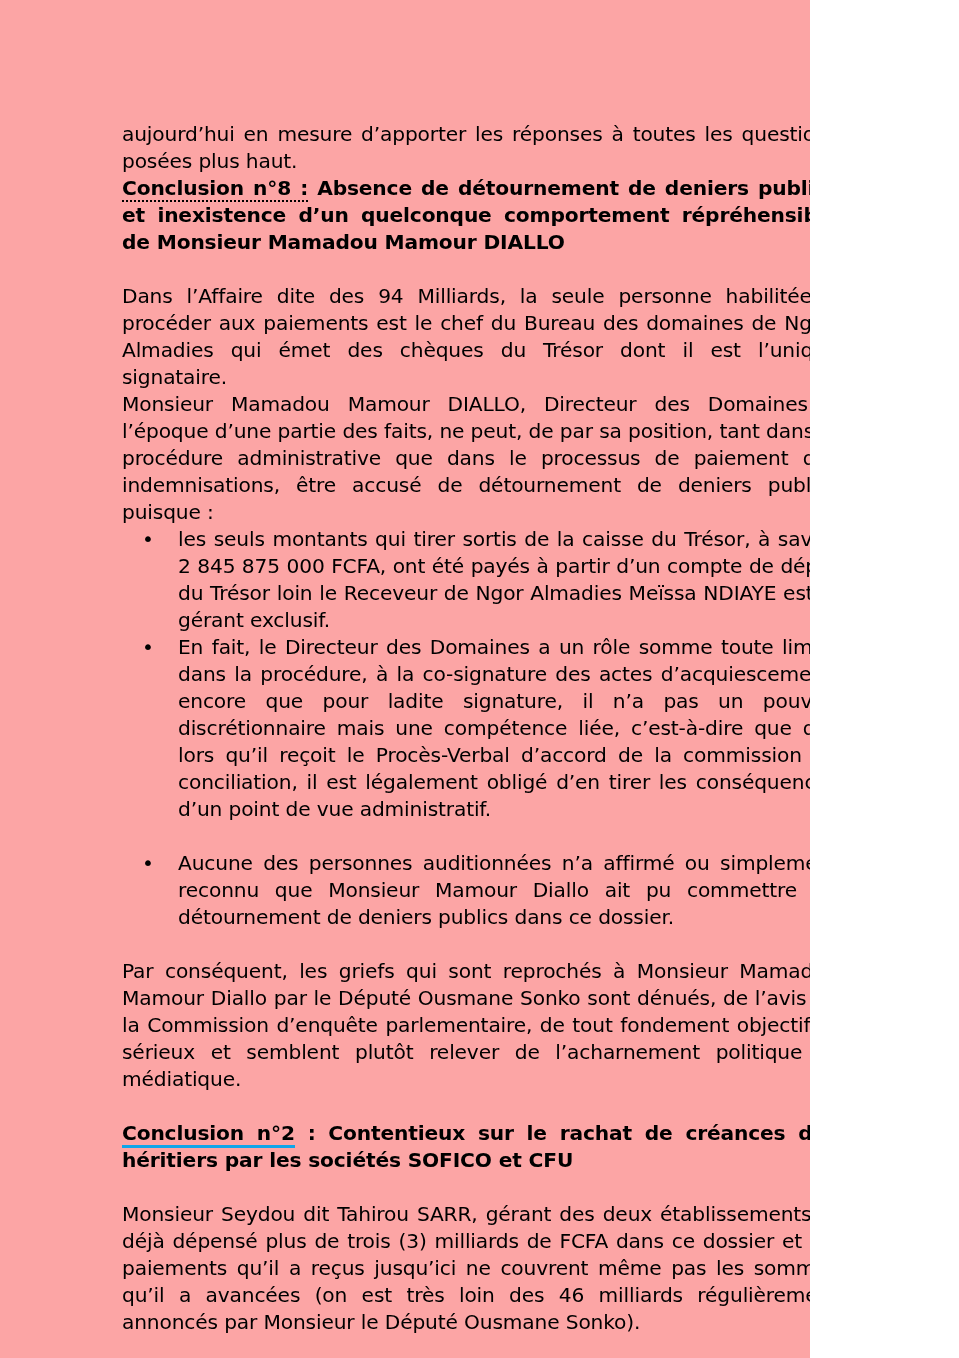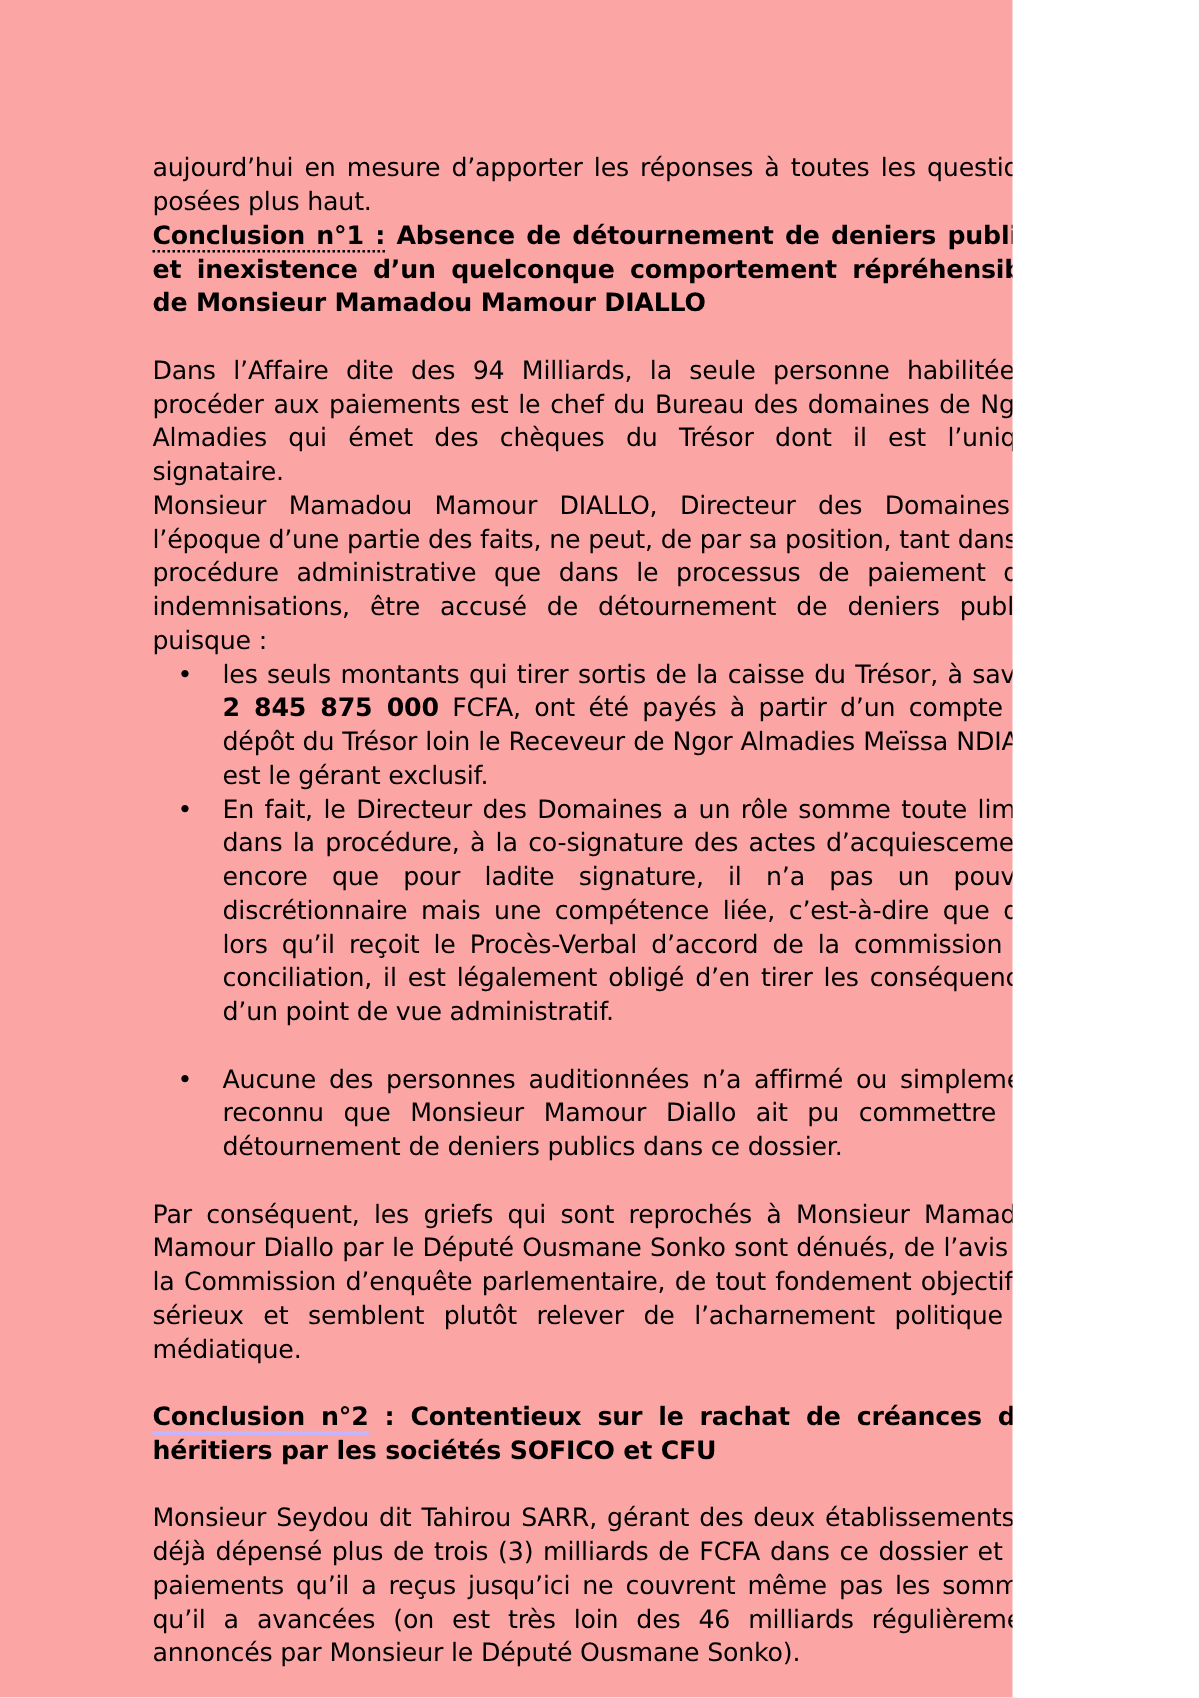--- a/index.html
+++ b/index.html
@@ -61,41 +61,41 @@
     position: absolute;
     left: 20px;
     top: 0;
     font-size: 20.2px;
     line-height: 27px;
   }
   .bullet-item .btext {
     display: block;
   }
   b, .b {
-    font-weight: bold;
+    font-weight: normal;
   }
   
   .dotted-ul {
     border-bottom: 2px dotted #000;
     padding-bottom: 0px;
   }
   .solid-ul {
-    border-bottom: 3px solid #c4b5fd;
+    border-bottom: 3px solid #0ea5e9;
     padding-bottom: 0px;
   }
 </style>
 </head>
 <body>
 
 <div class="page">
   <div class="content">
 
     <p class="para">aujourd’hui en mesure d’apporter les réponses à toutes les questions posées plus haut.</p>
 
-    <p class="para heading"><span class="dotted-ul">Conclusion n°1 :</span><span> Absence de détournement de deniers publics et inexistence d’un quelconque comportement répréhensible de Monsieur Mamadou Mamour DIALLO</span></p>
+    <p class="para heading"><span class="dotted-ul">Conclusion n°8 :</span><span> Absence de détournement de deniers publics et inexistence d’un quelconque comportement répréhensible de Monsieur Mamadou Mamour DIALLO</span></p>
 
 
     <div class="spacer"></div>
 
     <p class="para last-line-natural">Dans l’Affaire dite des 94 Milliards, la seule personne habilitée à procéder aux paiements est le chef du Bureau des domaines de Ngor-Almadies qui émet des chèques du Trésor dont il est l’unique signataire.</p>
 
     <p class="para last-line-natural">Monsieur Mamadou Mamour DIALLO, Directeur des Domaines à l’époque d’une partie des faits, ne peut, de par sa position, tant dans la procédure administrative que dans le processus de paiement des indemnisations, être accusé de détournement de deniers publics puisque :</p>
 
     <ul class="bullets">
 

